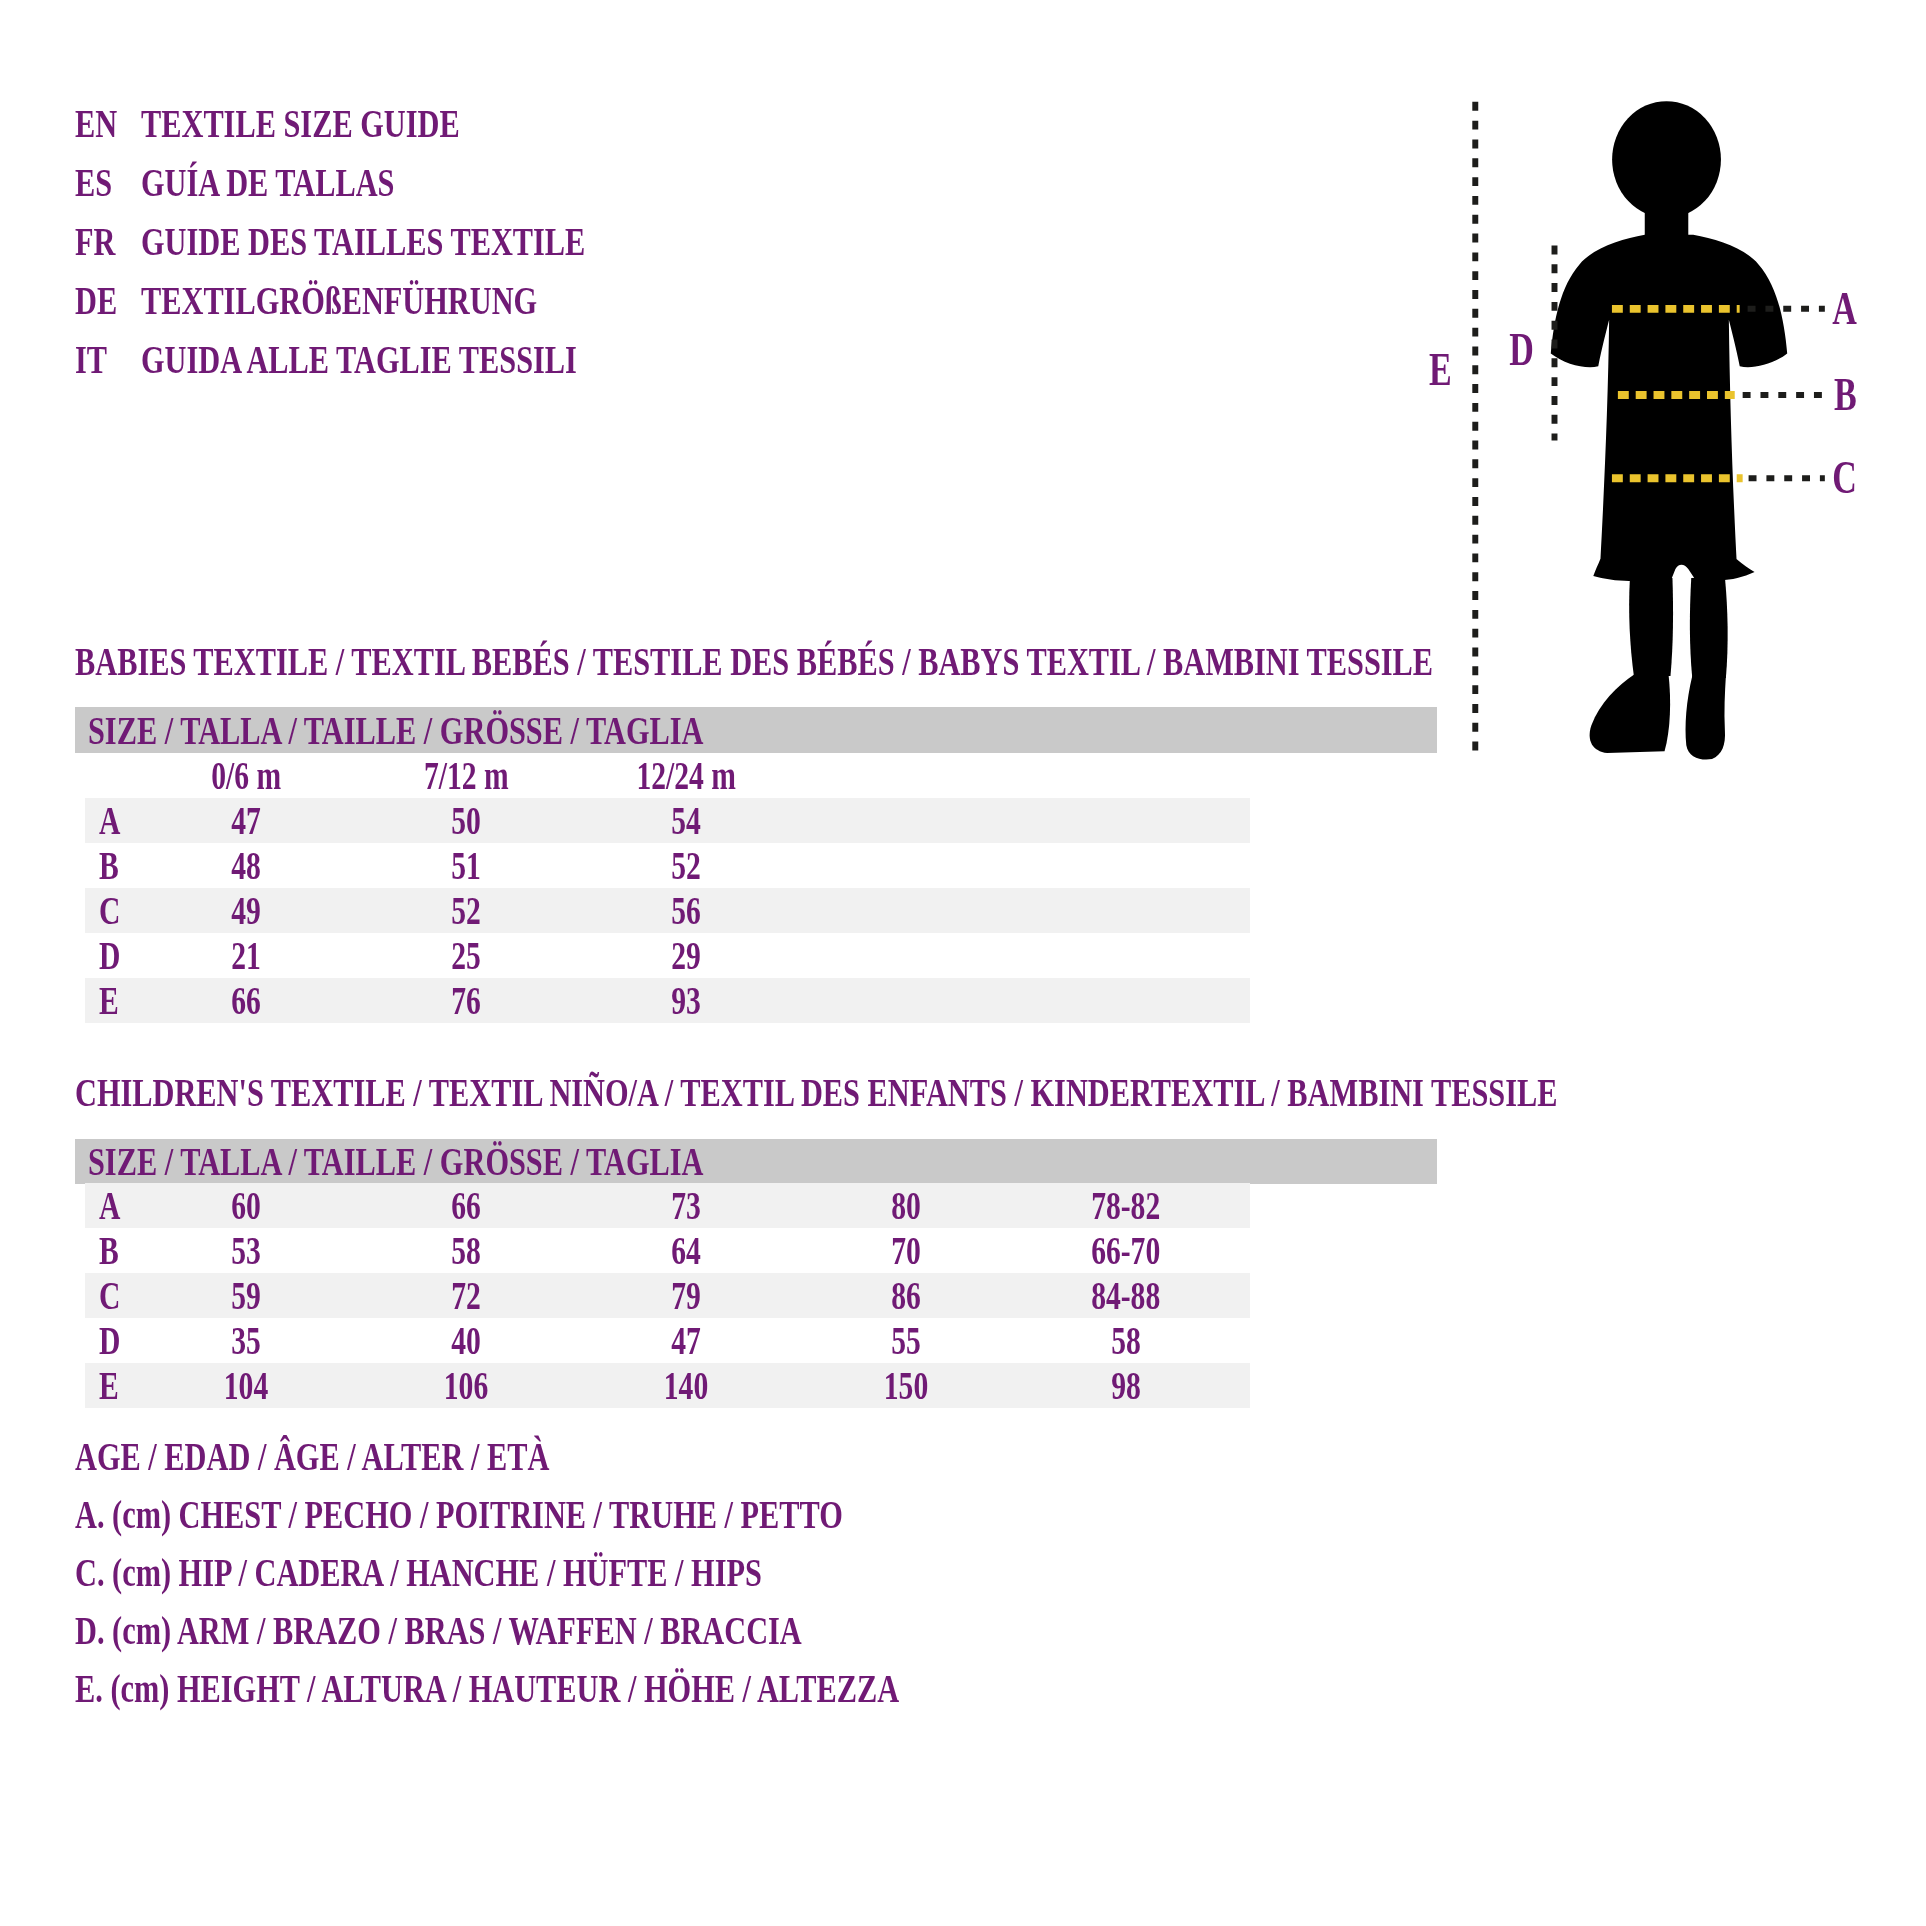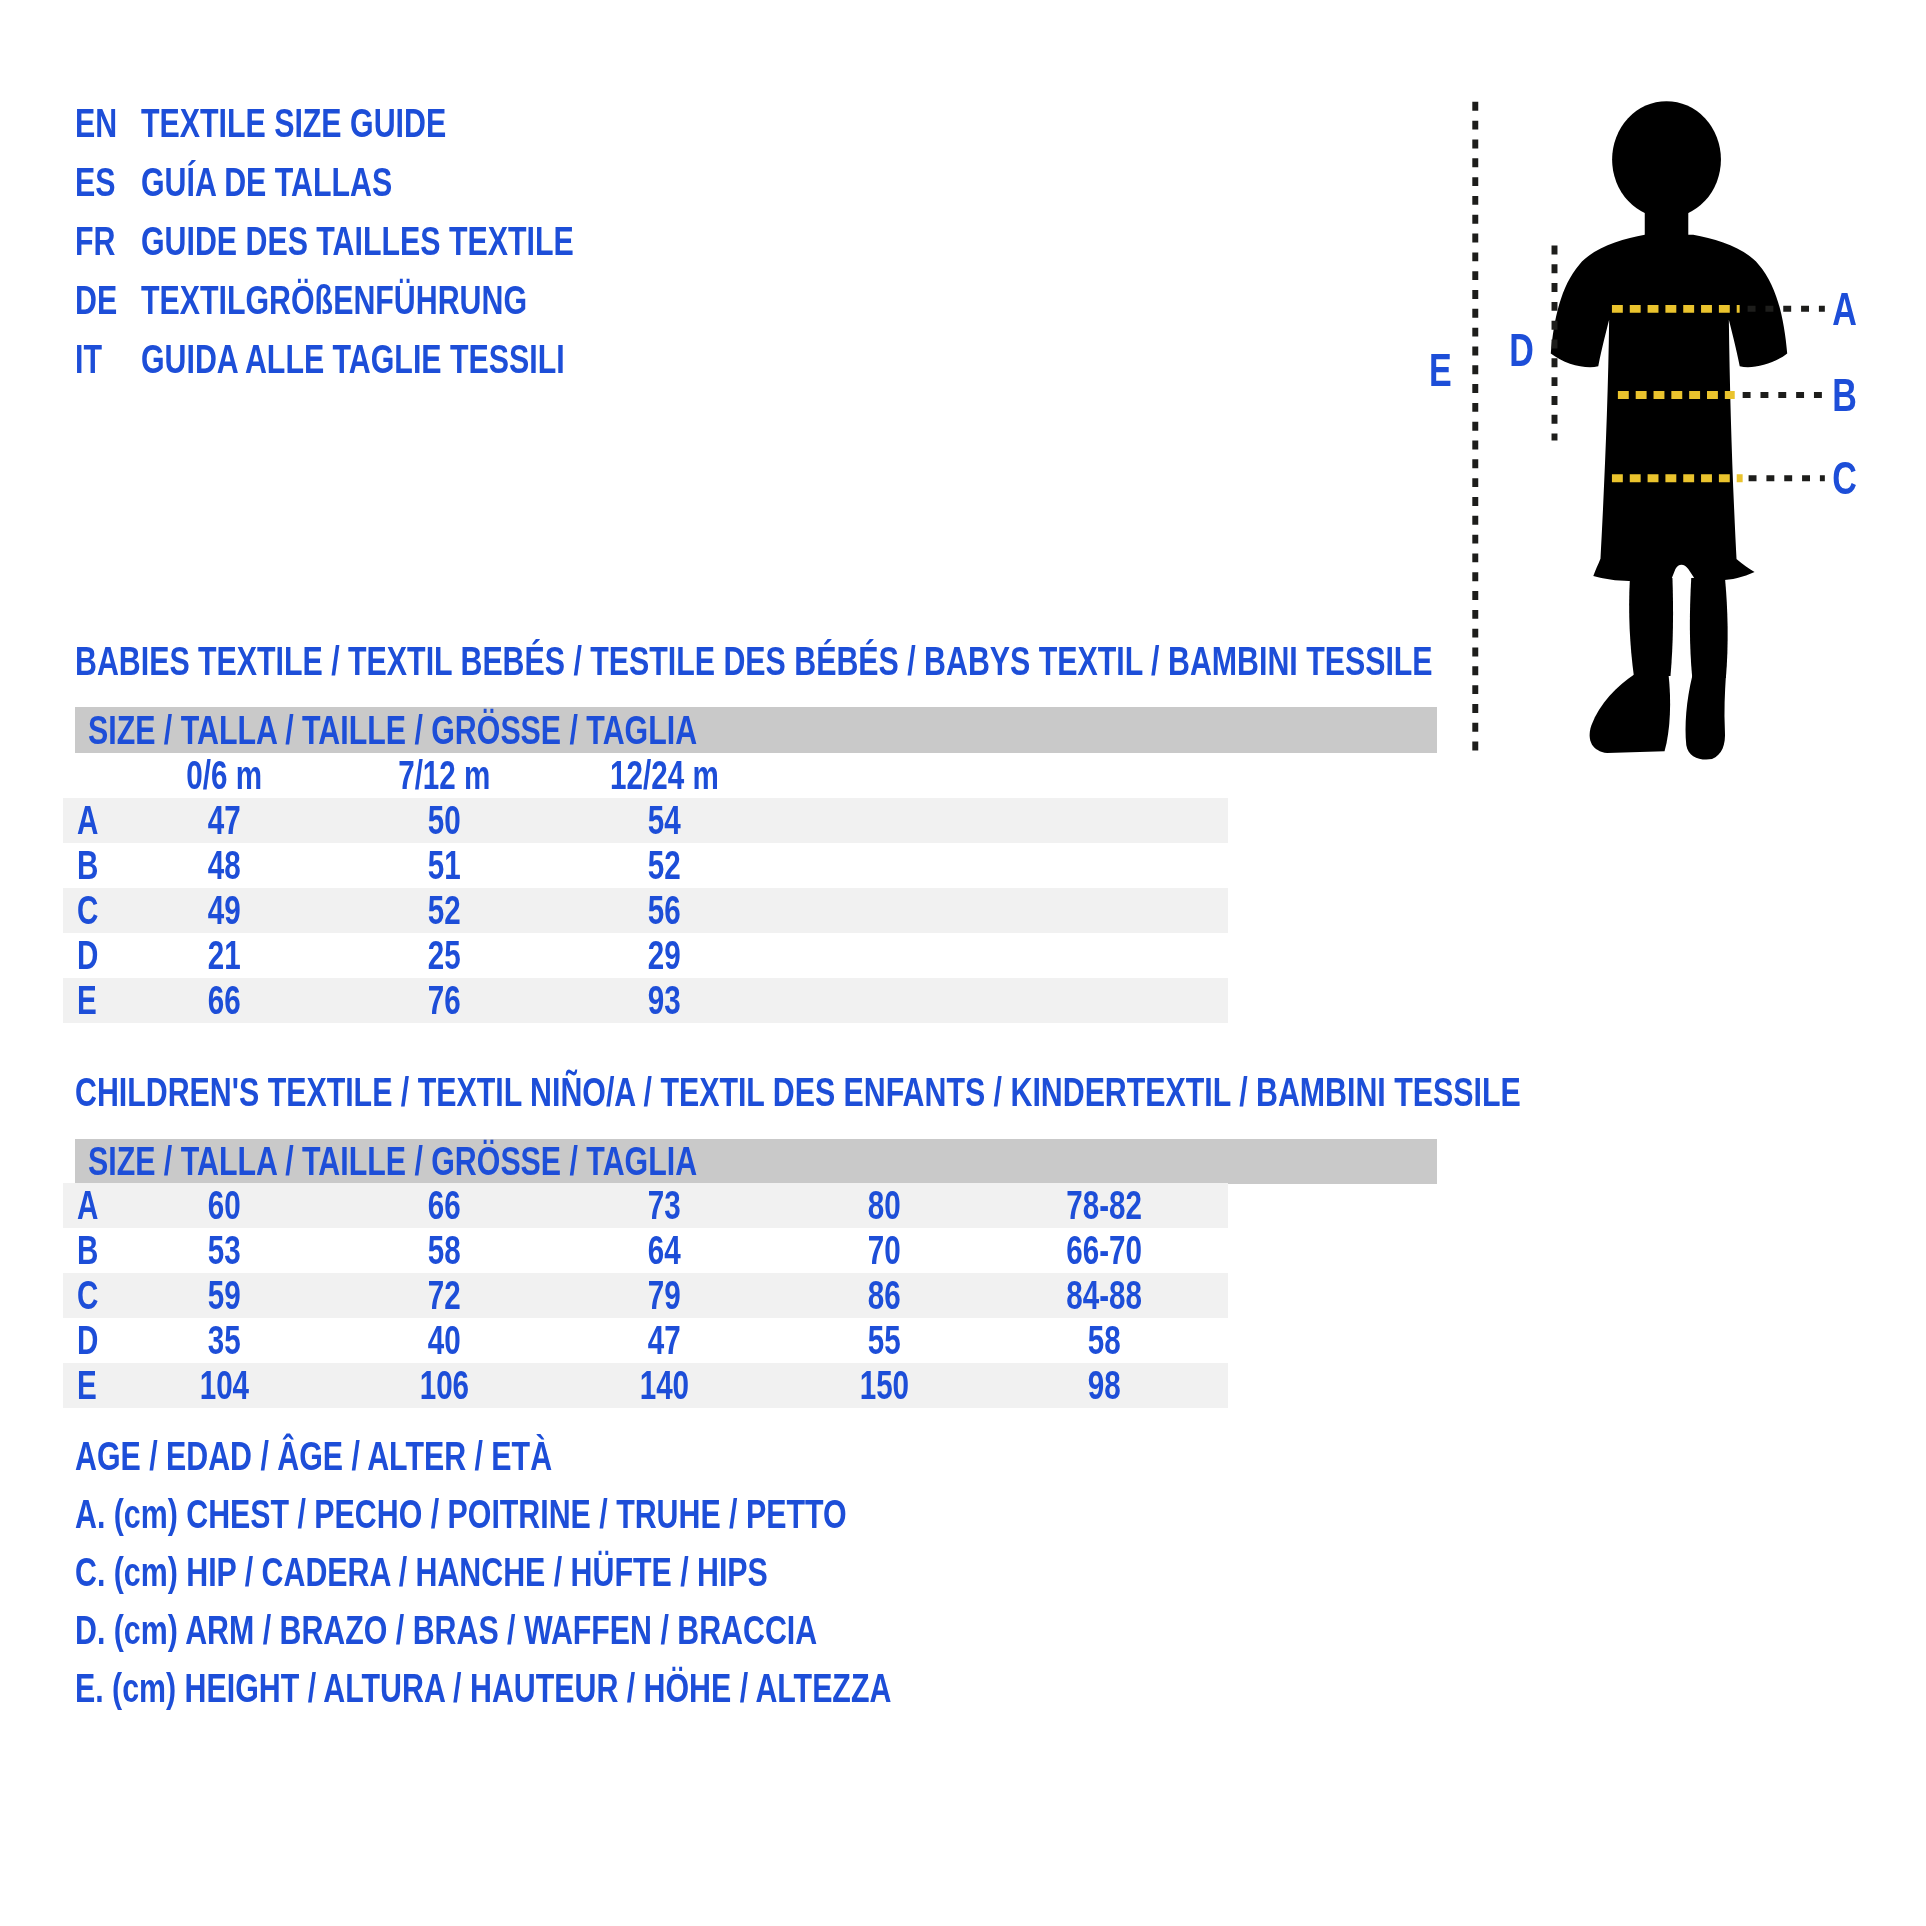--- a/index.html
+++ b/index.html
@@ -1,39 +1,39 @@
 <!DOCTYPE html>
 <html><head>
 <meta charset="utf-8">
 <style>
   html,body{margin:0;padding:0;background:#ffffff;}
   .page{
     position:relative;width:1927px;height:1927px;background:#ffffff;
-    font-family:Liberation Sans, sans-serif;color:#1d4ed8;overflow:hidden;
+    font-family:Liberation Serif, serif;color:#701a75;overflow:hidden;
   }
   
   .cnd{display:inline-block;transform:scaleX(0.74);transform-origin:0 50%;white-space:nowrap;}
   .cnd-c{display:inline-block;transform:scaleX(0.74);transform-origin:50% 50%;white-space:nowrap;}
 
   
   .langs{position:absolute;left:75px;top:94px;font-size:41px;font-weight:700;line-height:59px;}
   .lang-row{display:flex;}
   .lang-code{width:66px;flex:0 0 66px;}
 
   
   .sec-head{position:absolute;left:75px;font-size:41px;font-weight:700;line-height:45px;}
 
   
   .size-bar{
     position:absolute;left:75px;width:1362px;height:46px;background:#c9c9c9;
     font-size:41px;font-weight:700;line-height:46px;padding-left:13px;box-sizing:border-box;
   }
 
   
-  .tbl{position:absolute;left:63px;width:1165px;font-size:40px;font-weight:700;}
+  .tbl{position:absolute;left:85px;width:1165px;font-size:40px;font-weight:700;}
   .tbl-row{display:flex;height:45px;align-items:center;}
   .tbl-row.hdr{height:46px;}
   .tbl-row.stripe{background:#f1f1f1;}
   .cell-label{flex:0 0 51px;width:51px;padding-left:14px;box-sizing:border-box;display:flex;align-items:center;}
   .cell{flex:0 0 220px;width:220px;display:flex;justify-content:center;align-items:center;}
   .cell-fill{flex:1;}
 
   
   .legend{position:absolute;left:75px;top:1427px;font-size:41px;font-weight:700;line-height:58px;}
 

